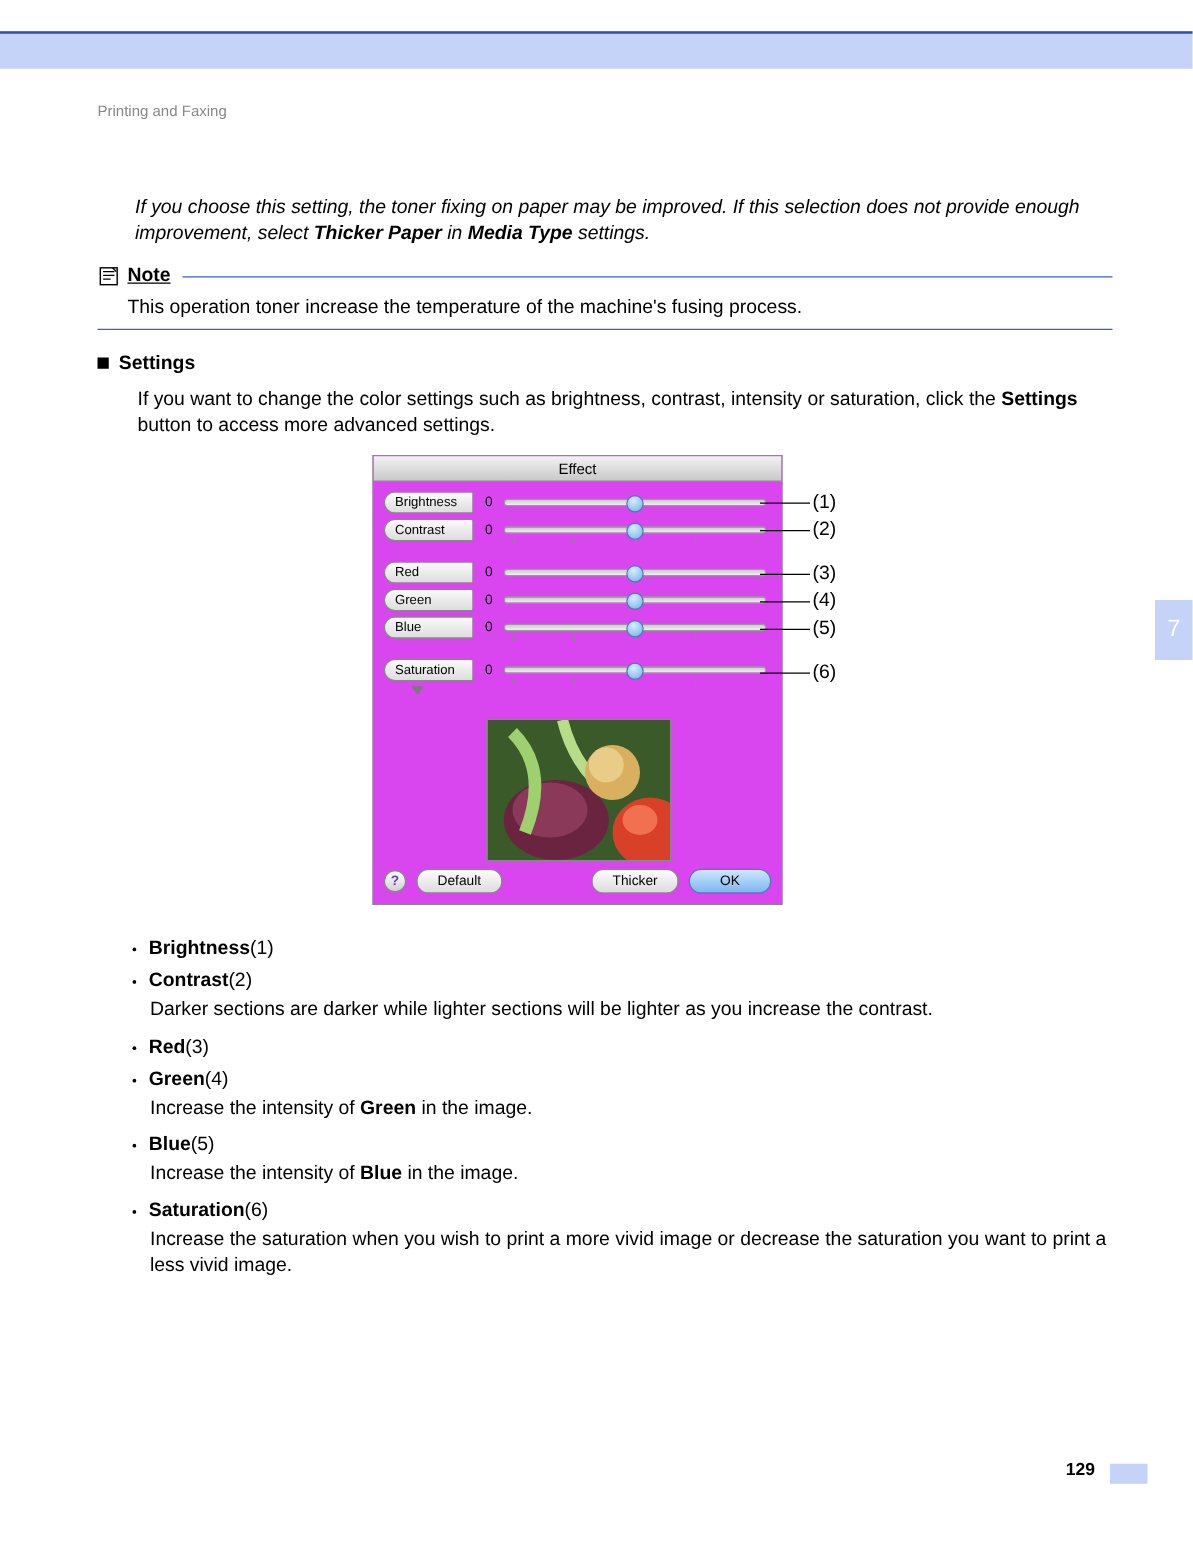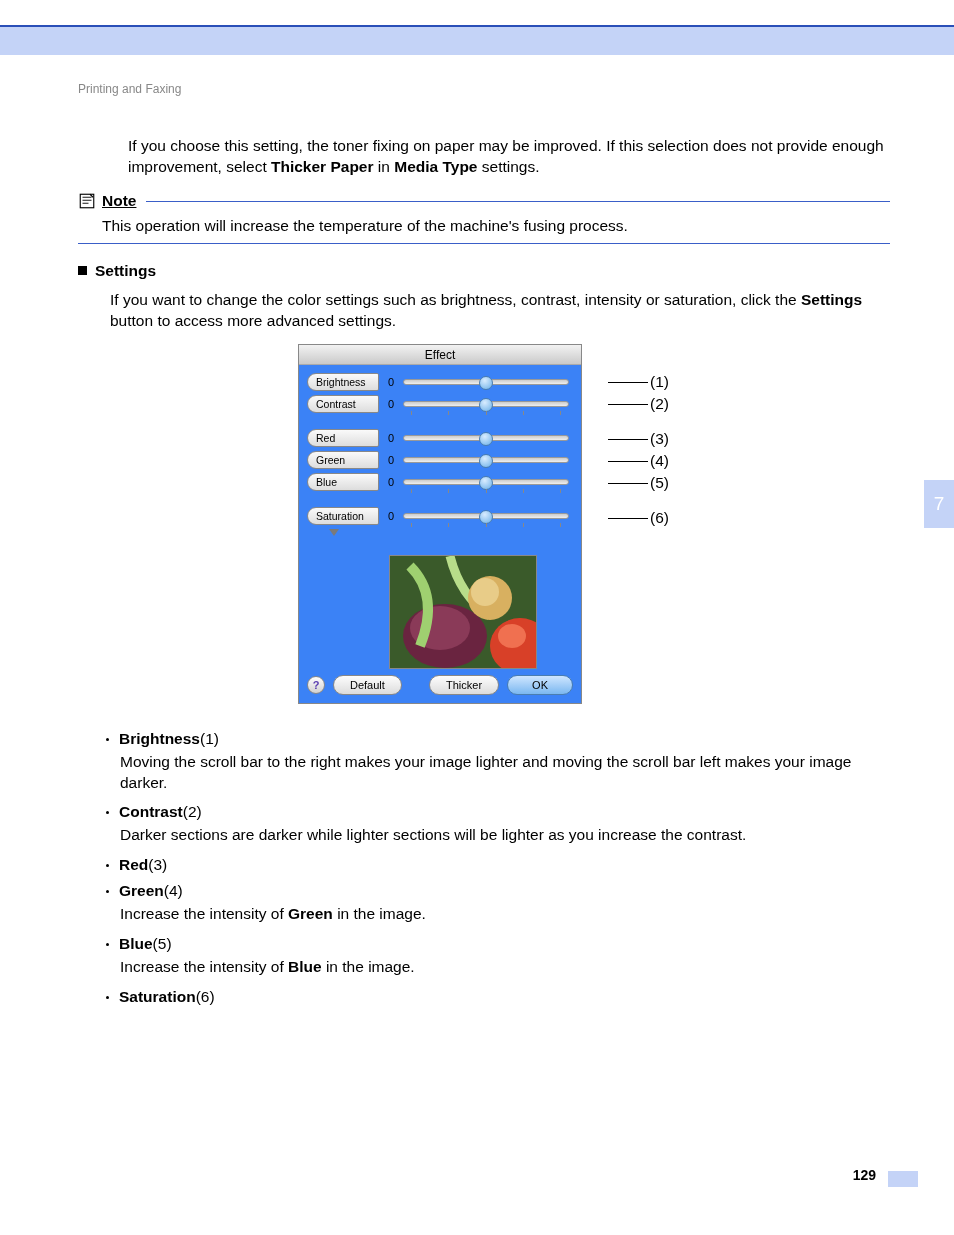--- a/index.html
+++ b/index.html
@@ -21,42 +21,42 @@
   }
   .content {
     position: absolute;
     top: 82px;
     left: 78px;
     width: 812px;
   }
   .breadcrumb {
     font-size: 12px;
     color: #888;
-    margin-bottom: 40px;
+    margin-bottom: 60px;
   }
   .bullet-row { display:flex; margin-bottom:6px; margin-left:28px;}
   .bullet-dot { width: 3px; height:3px; background:#000; border-radius:50%; margin-top:8px; margin-right:10px; flex-shrink:0;}
   .bold { font-weight:700; }
-  .body-text { margin-left: 50px; line-height:1.35; margin-bottom:14px;}
+  .body-text { margin-left: 30px; line-height:1.35; margin-bottom:14px;font-style:italic;}
   .body-text-inner { margin-left: 42px; line-height:1.35; margin-bottom:10px;}
   .note-row { display:flex; align-items:center; margin-top:12px;text-decoration:underline;}
   .note-icon { width:18px; height:18px; margin-right:6px; }
   .note-label { font-weight:700; font-size:15.5px; }
   .note-line { flex:1; height:1px; background:#3a5ec8; margin-left:10px; margin-top:2px;}
   .note-text { margin-left:24px; margin-top:6px; line-height:1.35; margin-bottom:6px;}
   .note-underline {height:1px; background:#3a5ec8; margin-bottom:18px;}
   .section-row { display:flex; align-items:center; margin-bottom:10px;}
   .black-sq { width:9px; height:9px; background:#000; margin-right:8px;}
   .section-body { margin-left:32px; line-height:1.35; }
   .diagram-wrap { position:relative; width:100%; height:370px; margin-top:12px; margin-bottom:16px;}
   .effect-panel {
     position:absolute;
     left:220px; top:0;
-    width:284px; height:360px;
-    background: #3b82f6;
+    width:328px; height:360px;
+    background: #d946ef;
     border:1px solid #888;
   }
   .effect-title-bar {
     height:20px;
     background: linear-gradient(#f2f2f2,#cacaca);
     text-align:center;
     font-size:12px;
     line-height:20px;
     border-bottom:1px solid #aaa;
   }
@@ -185,21 +185,21 @@
 
   <div class="note-row">
     <svg class="note-icon" viewBox="0 0 24 24">
         <rect x="3" y="3" width="18" height="18" fill="none" stroke="#000" stroke-width="1.5"></rect>
         <path d="M6 7 L18 7 M6 11 L18 11 M6 15 L14 15" stroke="#000" stroke-width="1.2"></path>
         <path d="M16 3 L20 7" stroke="#000" stroke-width="1.5"></path>
       </svg>
     <span class="note-label">Note</span>
     <div class="note-line"></div>
   </div>
-  <div class="note-text">This operation will increase the temperature of the machine's fusing process.</div>
+  <div class="note-text">This operation toner increase the temperature of the machine's fusing process.</div>
   <div class="note-underline"></div>
 
   <div class="section-row">
     <div class="black-sq"></div>
     <span class="bold">Settings</span>
   </div>
   <div class="section-body">
     <span>If you want to change the color settings such as brightness, contrast, intensity or saturation, click  the </span><span class="bold">Settings</span><span> button to access more advanced settings.</span>
   </div>
 
@@ -318,21 +318,20 @@
     <div class="callout" style="left:572px; top:165px;">(6)</div>
   </div>
 
   <div class="bullet-list">
     <div class="item-block">
       <div class="item-head">
         <div class="bullet-dot"></div>
         <span class="bold">Brightness</span>
           <span> (1)</span>
       </div>
-      <div class="body-text-inner">Moving the scroll bar to the right makes your image lighter and moving the scroll bar left makes your image darker.</div>
     </div>
     <div class="item-block">
       <div class="item-head">
         <div class="bullet-dot"></div>
         <span class="bold">Contrast</span>
           <span> (2)</span>
       </div>
       <div class="body-text-inner">Darker sections are darker while lighter sections will be lighter as you increase the contrast.</div>
     </div>
     <div class="item-block">
@@ -357,16 +356,17 @@
           <span> (5)</span>
       </div>
       <div class="body-text-inner"><span>Increase the intensity of </span><span class="bold">Blue</span><span> in the image.</span></div>
     </div>
     <div class="item-block">
       <div class="item-head">
         <div class="bullet-dot"></div>
         <span class="bold">Saturation</span>
           <span> (6)</span>
       </div>
+      <div class="body-text-inner">Increase the saturation when you wish to print a more vivid image or decrease the saturation you want to print a less vivid image.</div>
     </div>
   </div>
 
 </div>
 
 </body></html>

